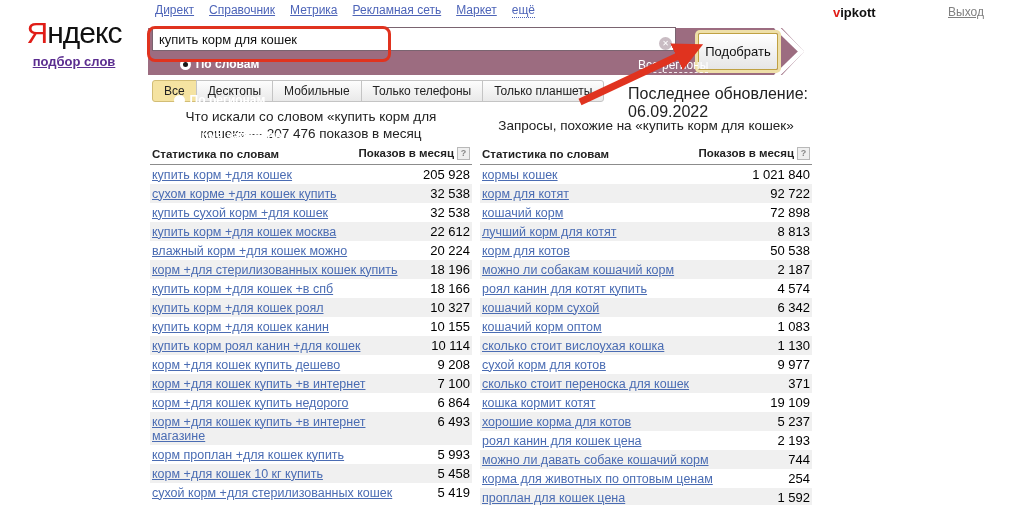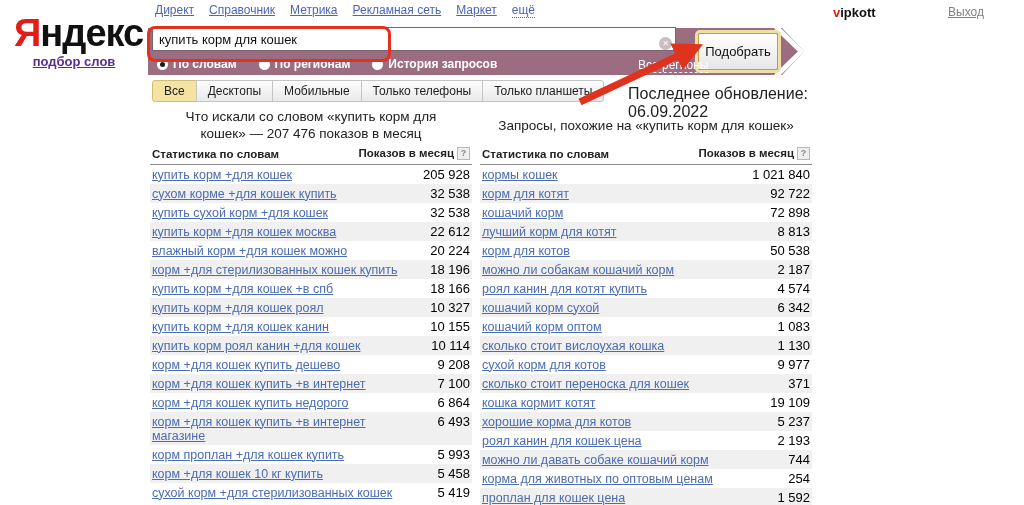--- a/index.html
+++ b/index.html
@@ -9,21 +9,21 @@
   }
   a{cursor:pointer;}
 
   
   .topnav{position:absolute;left:155px;top:3px;display:flex;gap:15px;font-size:12px;}
   .navlink{color:#4d64b8;text-decoration:underline;}
   .navlink.dotted{text-decoration:none;border-bottom:1px dotted #4d64b8;}
 
   
   .logo{position:absolute;left:14px;top:18px;width:120px;text-align:center;}
-  .brand{font-size:38px;font-weight:bold;letter-spacing:-1px;color:#111;line-height:30px;}
+  .brand{font-size:30px;font-weight:normal;letter-spacing:-1px;color:#111;line-height:30px;}
   .brand .ya{color:#e01d17;}
   .logo .sub{display:inline-block;margin-top:6px;font-size:13px;font-weight:bold;color:#5b2d90;text-decoration:underline;}
 
   
   .user{position:absolute;left:833px;top:5px;font-size:13px;font-weight:bold;color:#111;}
   .user .v{color:#e01d17;}
   .logout{position:absolute;left:948px;top:5px;font-size:12px;color:#808080;text-decoration:underline;}
 
   
   .banner{
@@ -42,21 +42,21 @@
     position:absolute;left:659px;top:37px;width:13px;height:13px;border-radius:50%;
     background:#c9bcc3;color:#fff;font-size:8px;line-height:13px;text-align:center;z-index:3;
   }
   .submit-btn{
     position:absolute;left:698px;top:33px;width:80px;height:37px;z-index:2;
     background:linear-gradient(#ffffff,#e6e6e6);
     border:1px solid #bfa143;box-shadow:0 0 0 3px #eedfa8;border-radius:2px;
     font-family:"Liberation Sans",sans-serif;font-size:13px;color:#111;
   }
   .modes{position:absolute;left:157px;top:57px;display:flex;gap:22px;align-items:center;z-index:2;
-    color:#fff;font-size:12px;font-weight:bold;}
+    color:#fff;font-size:12px;font-weight:bold;flex-direction:column;}
   .mode{display:inline-flex;align-items:center;gap:5px;}
   .radio{width:11px;height:11px;border-radius:50%;background:#fff;position:relative;display:inline-block;}
   .radio.selected::after{content:'';position:absolute;left:3px;top:3px;width:5px;height:5px;border-radius:50%;background:#1a1a1a;}
   .regions{position:absolute;left:638px;top:58px;z-index:2;color:#fff;font-size:12px;
     border-bottom:1px dashed rgba(255,255,255,.85);}
 
   
   .tabs{position:absolute;left:152px;top:80px;display:flex;}
   .tab{
     font-size:12px;padding:3px 11px;border:1px solid #c4c4c4;margin-left:-1px;

